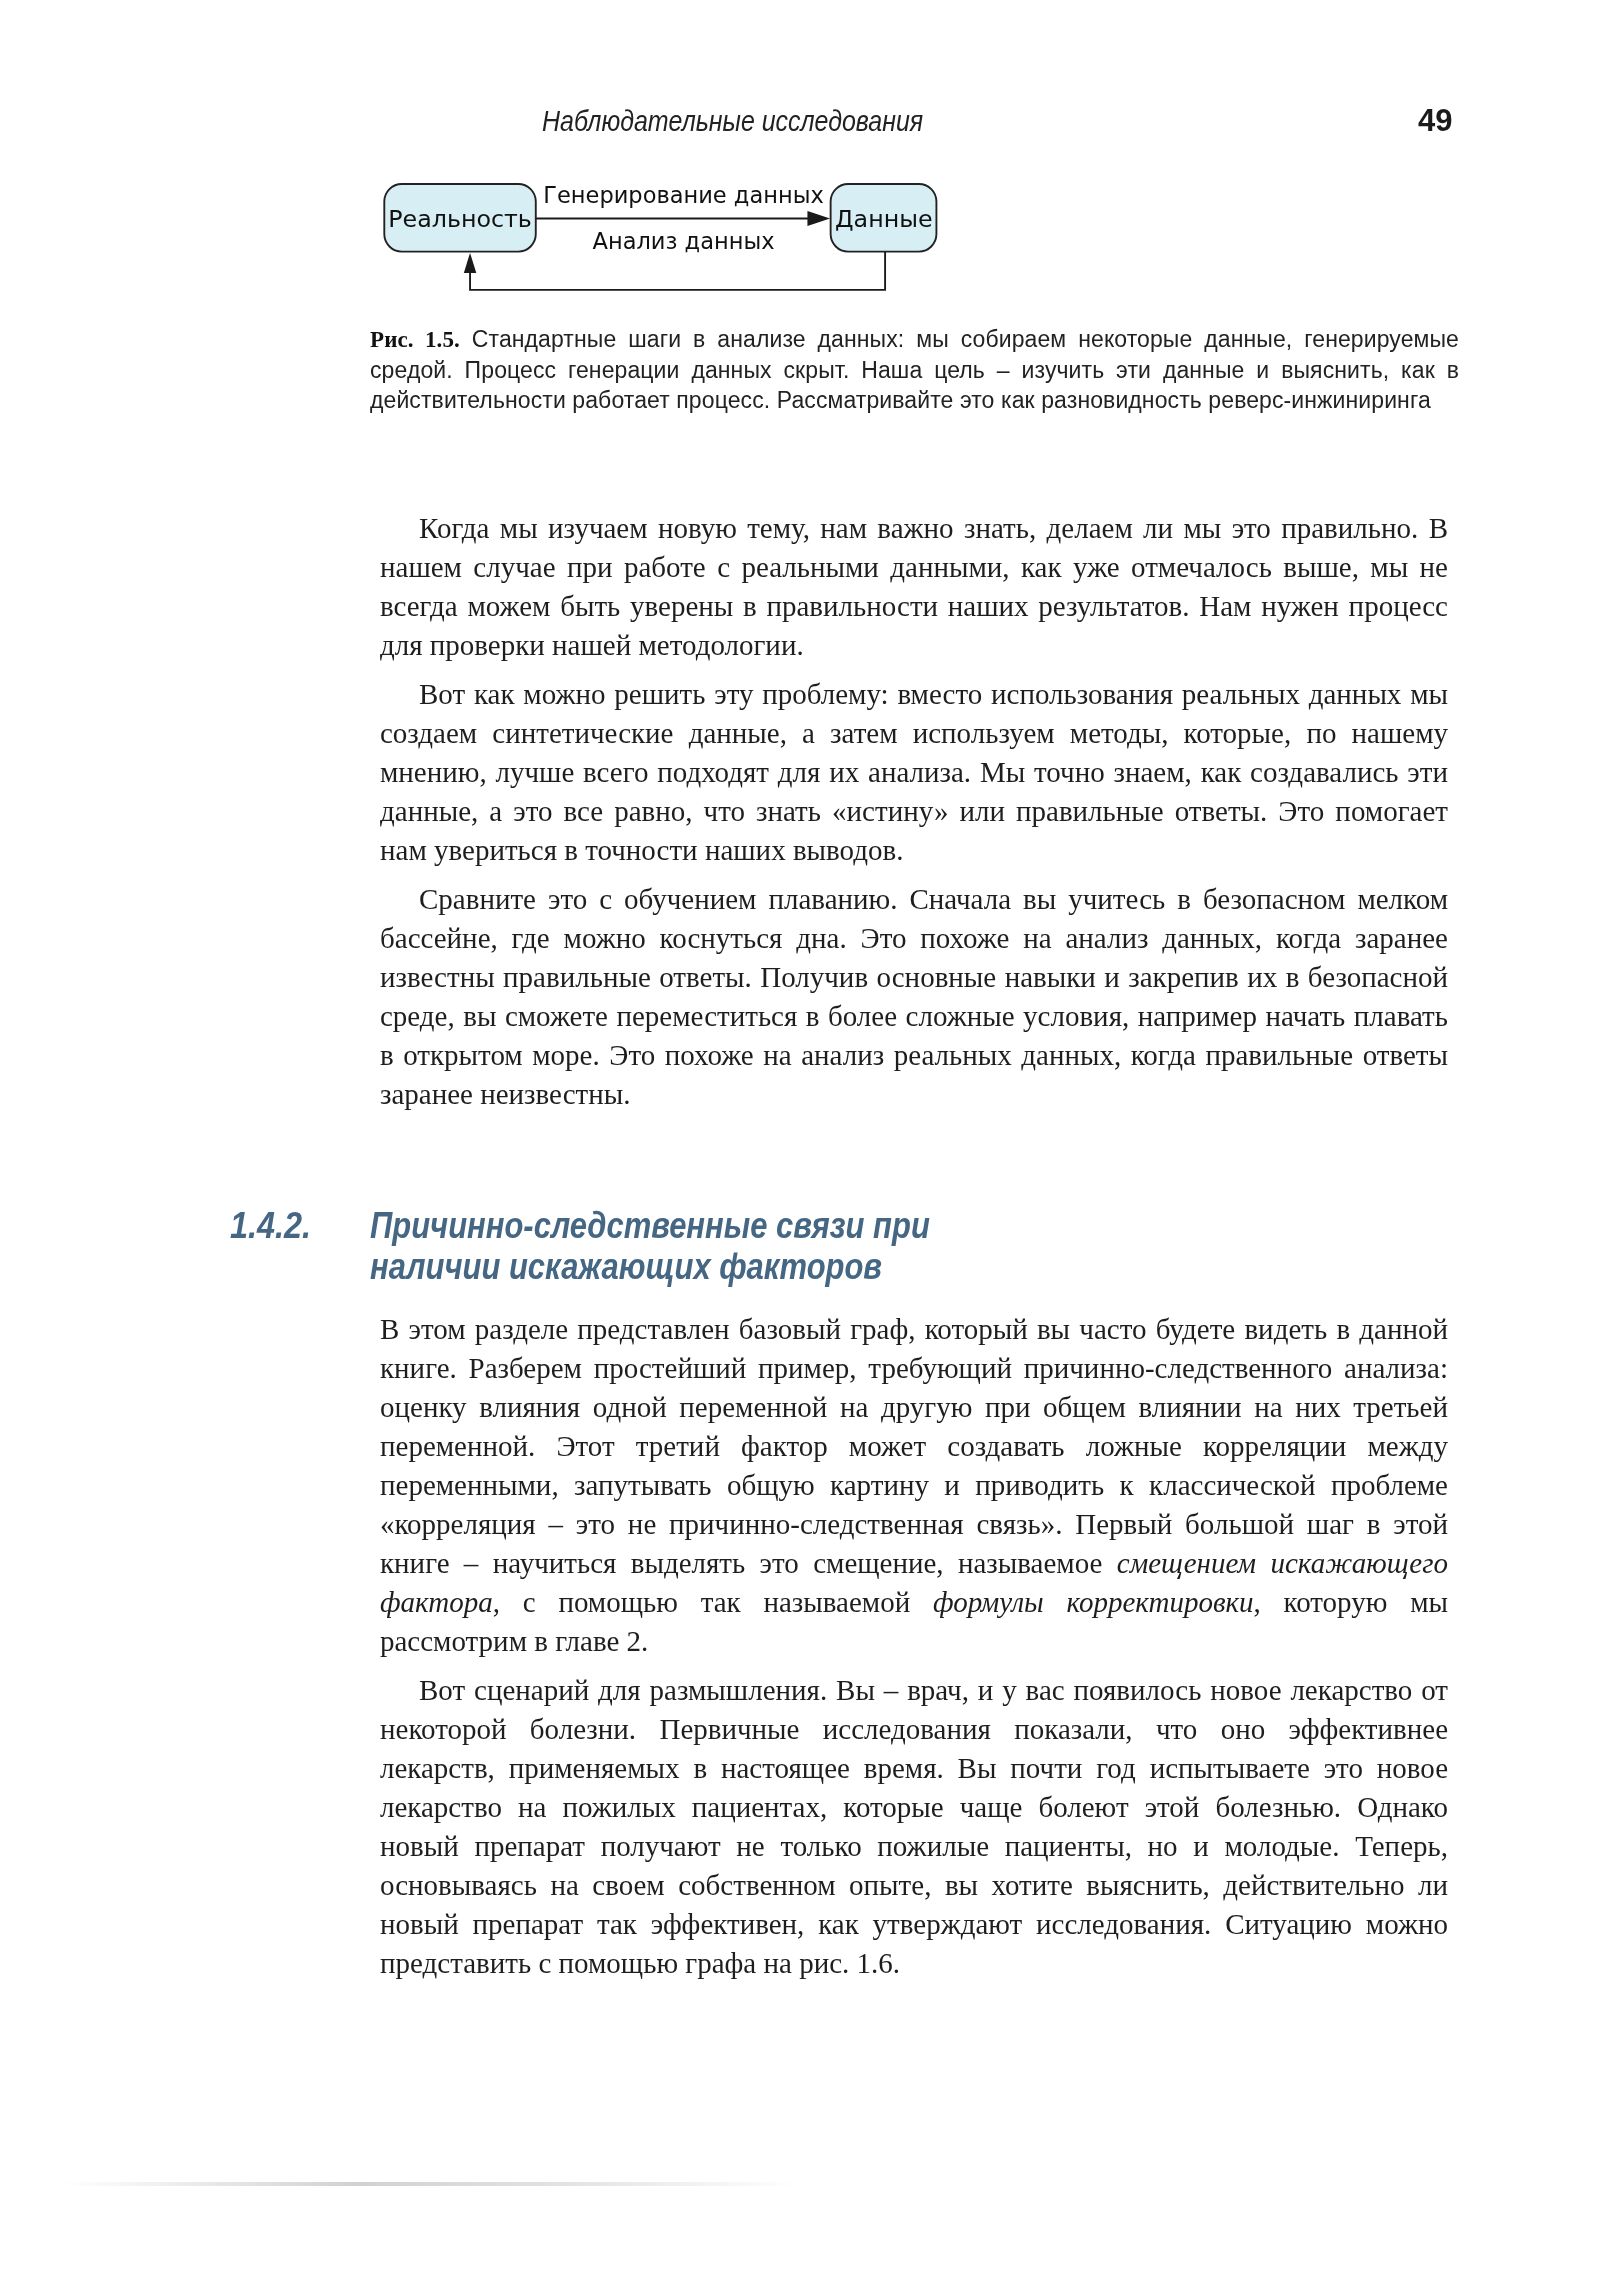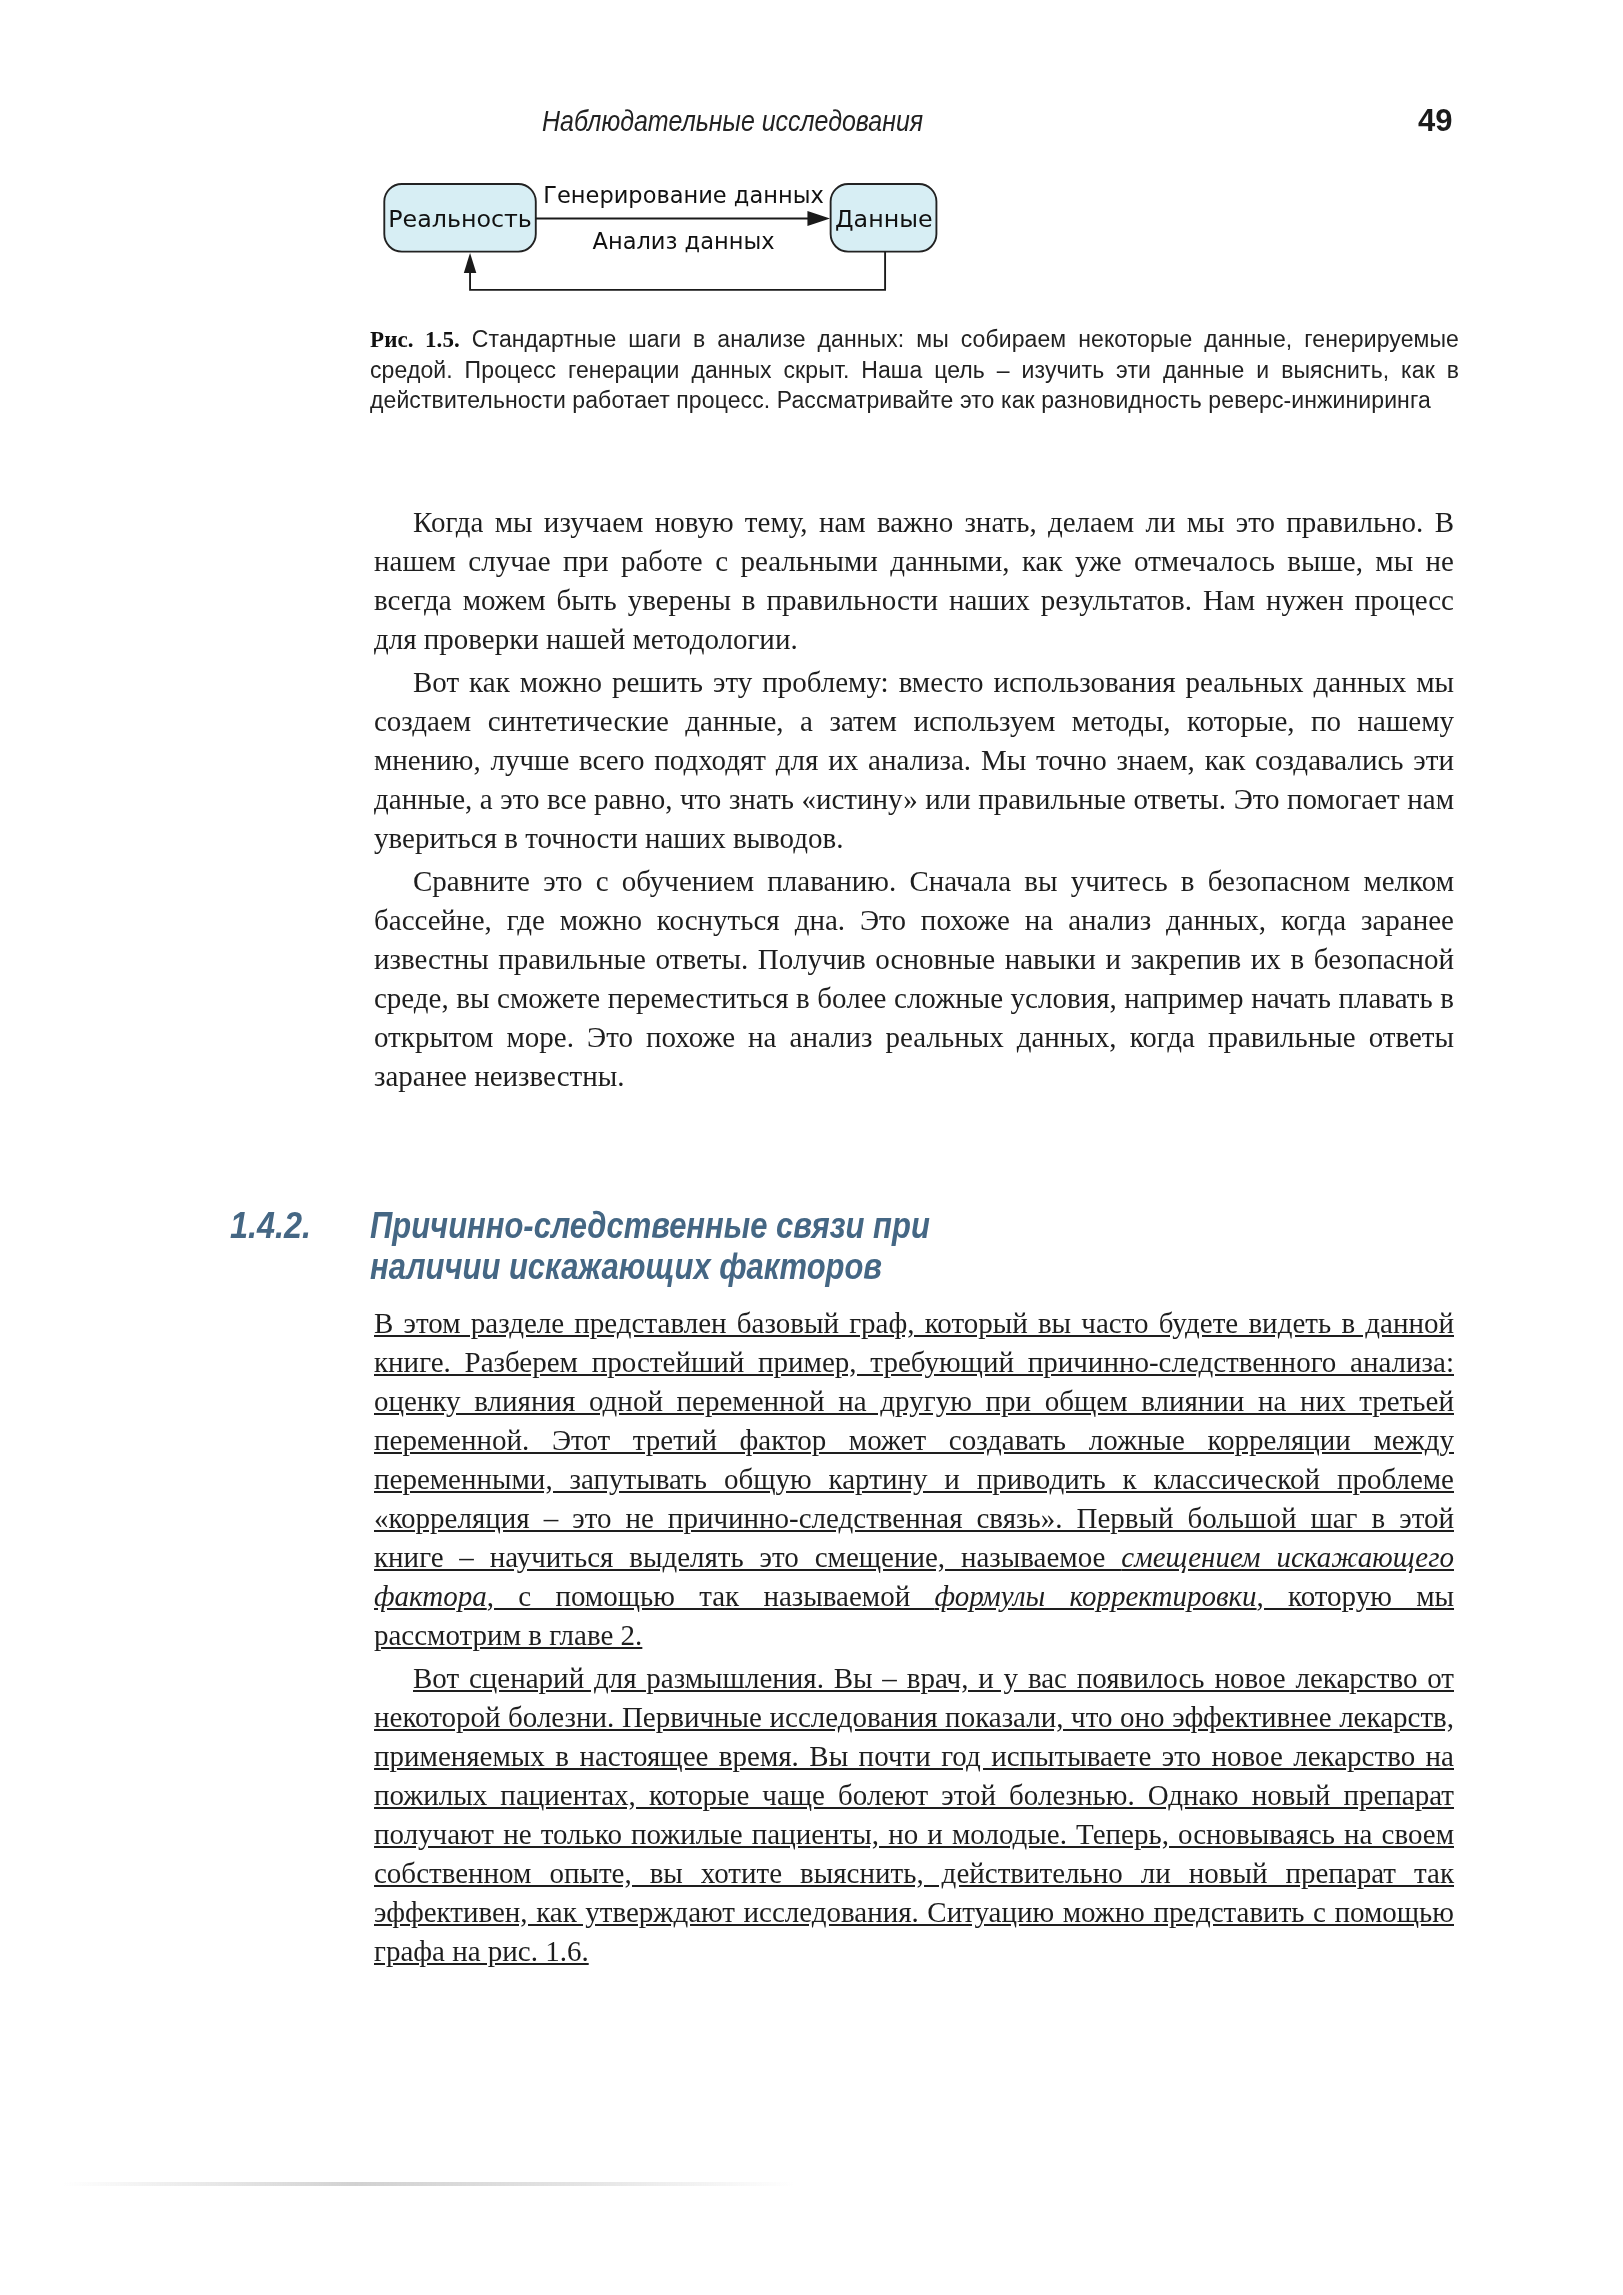--- a/index.html
+++ b/index.html
@@ -34,24 +34,24 @@
     text-align: justify; letter-spacing: 0.1px;
   }
   .caption b { font-weight: bold; color: #111; font-family: Liberation Serif, serif; }
 
   
   .body-text {
     font-family: "Liberation Serif", serif;
     font-size: 29px; line-height: 39px; color: #1e1e1e;
     text-align: justify; hyphens: manual;
   }
-  .body-text p { margin: 4px; text-indent: 39px; }
+  .body-text p { margin: 10px; text-indent: 39px; }
   .body-text p.noindent { text-indent: 0; }
   .block1 { left: 370px; top: 499px; width: 1088px; }
-  .block2 { left: 370px; top: 1300px; width: 1088px; text-decoration: underline; }
+  .block2 { left: 370px; top: 1300px; width: 1088px; }
 
   
   .sec-num {
     left: 230px; top: 1205px;
     font-family: "Liberation Sans", sans-serif; font-weight: bold; font-style: italic;
     font-size: 36px; line-height: 41px; color: #456784;
     transform: scaleX(0.9); transform-origin: left top;
   }
   .sec-title {
     left: 370px; top: 1205px; width: 939px;

